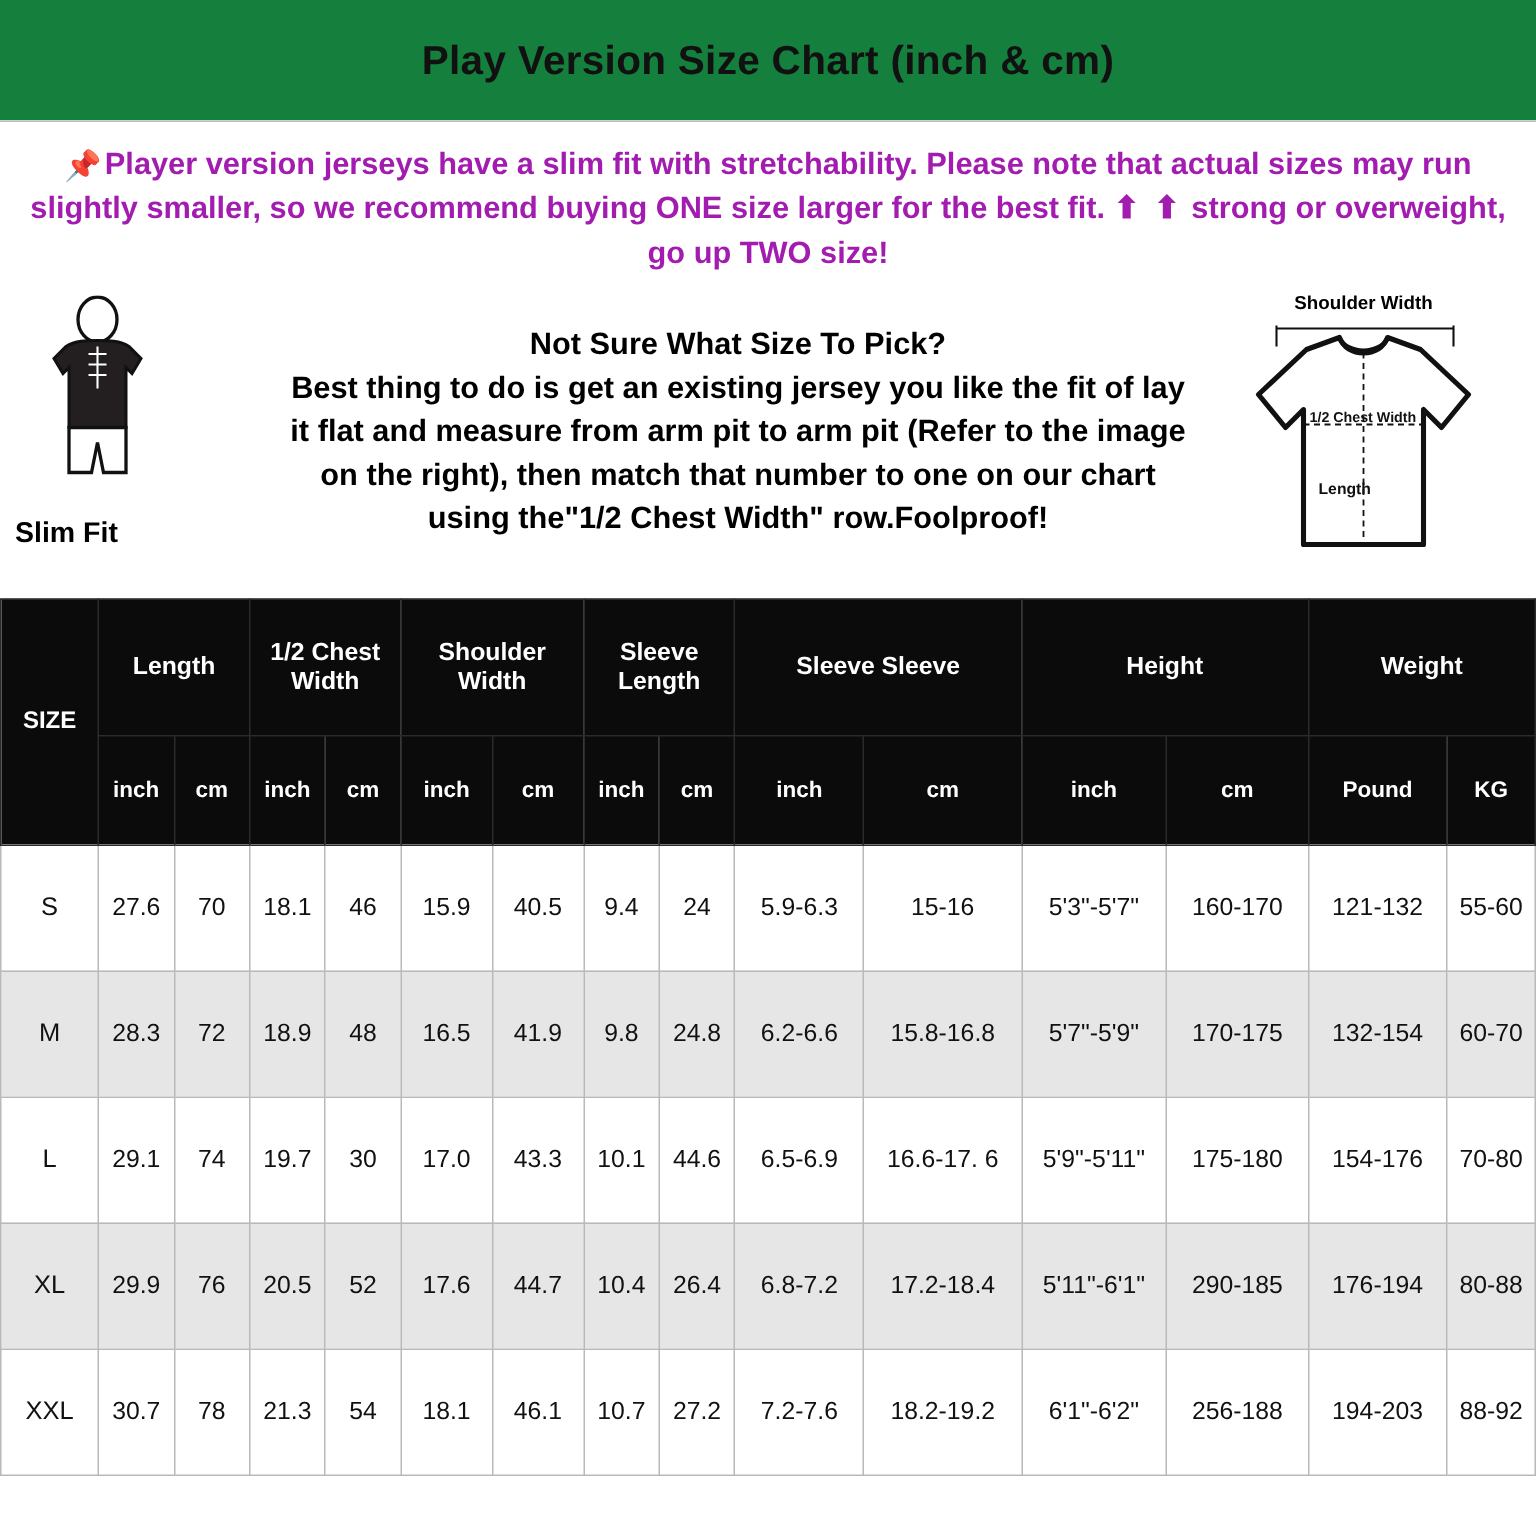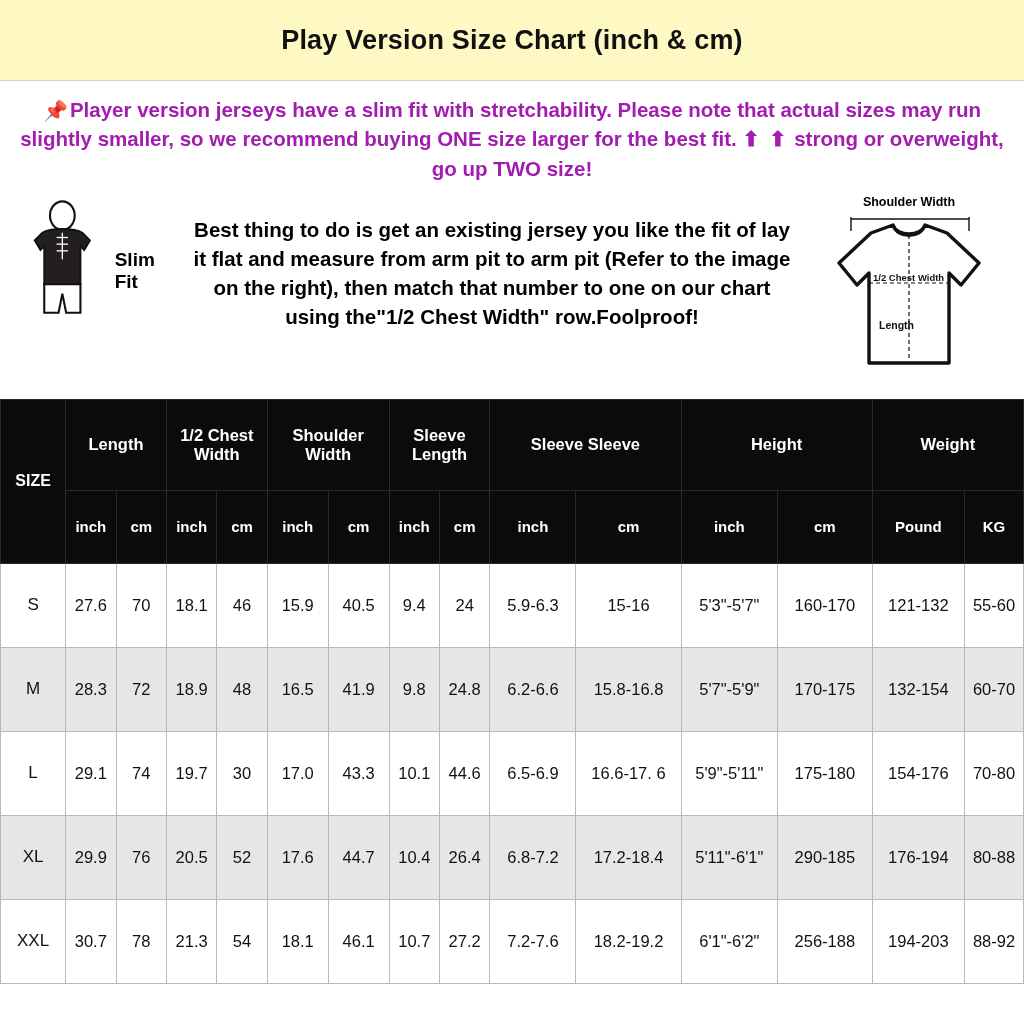--- a/index.html
+++ b/index.html
@@ -18,21 +18,21 @@
     width: 1024px;
     height: 1024px;
     position: relative;
     background: #fff;
     box-sizing: border-box;
   }
 
   
   .title-bar {
     height: 80px;
-    background: #fef9c3;
+    background: #15803d;
     display: flex;
     align-items: center;
     justify-content: center;
     border-bottom: 1px solid #cfcfcf;
   }
   .title-bar .title {
     font-size: 27px;
     font-weight: bold;
     letter-spacing: .2px;
     color: #111;
@@ -62,22 +62,22 @@
     display: flex;
     align-items: flex-start;
     padding: 4px 10px 8px 10px;
     height: 210px;
     box-sizing: border-box;
   }
   .fit-col {
     width: 170px;
     flex: 0 0 170px;
     display: flex;
-    flex-direction: row;
-    align-items: center;
+    flex-direction: column;
+    align-items: flex-start;
     padding-top: 4px;
   }
   .fit-label {
     margin-top: 8px;
     font-size: 19px;
     font-weight: bold;
   }
   .center-col {
     flex: 1 1 auto;
     text-align: center;
@@ -177,20 +177,21 @@
         <line x1="49" y1="39" x2="61" y2="39" stroke="#ffffff" stroke-width="1.4"></line>
         <line x1="49" y1="46" x2="61" y2="46" stroke="#ffffff" stroke-width="1.4"></line>
         <line x1="49" y1="53" x2="61" y2="53" stroke="#ffffff" stroke-width="1.4"></line>
 
         <path d="M36 88 L74 88 L74 118 L59 118 L55 98 L51 118 L36 118 Z" fill="#ffffff" stroke="#111" stroke-width="2.2"></path>
       </svg>
       <div class="fit-label">Slim Fit</div>
     </div>
 
     <div class="center-col">
+      <div class="lead">Not Sure What Size To Pick?</div>
       <div class="body">Best thing to do is get an existing jersey you like the fit of lay it flat and measure from arm pit to arm pit (Refer to the image on the right), then match that number to one on our chart using the"1/2 Chest Width" row.Foolproof!</div>
     </div>
 
     <div class="diagram-col">
       <div class="dia-caption">Shoulder Width</div>
       <svg width="200" height="165" viewBox="0 0 200 165">
 
         <line x1="42" y1="6" x2="42" y2="20" stroke="#111" stroke-width="1.4"></line>
         <line x1="160" y1="6" x2="160" y2="20" stroke="#111" stroke-width="1.4"></line>
         <line x1="42" y1="8" x2="160" y2="8" stroke="#111" stroke-width="1.4"></line>

